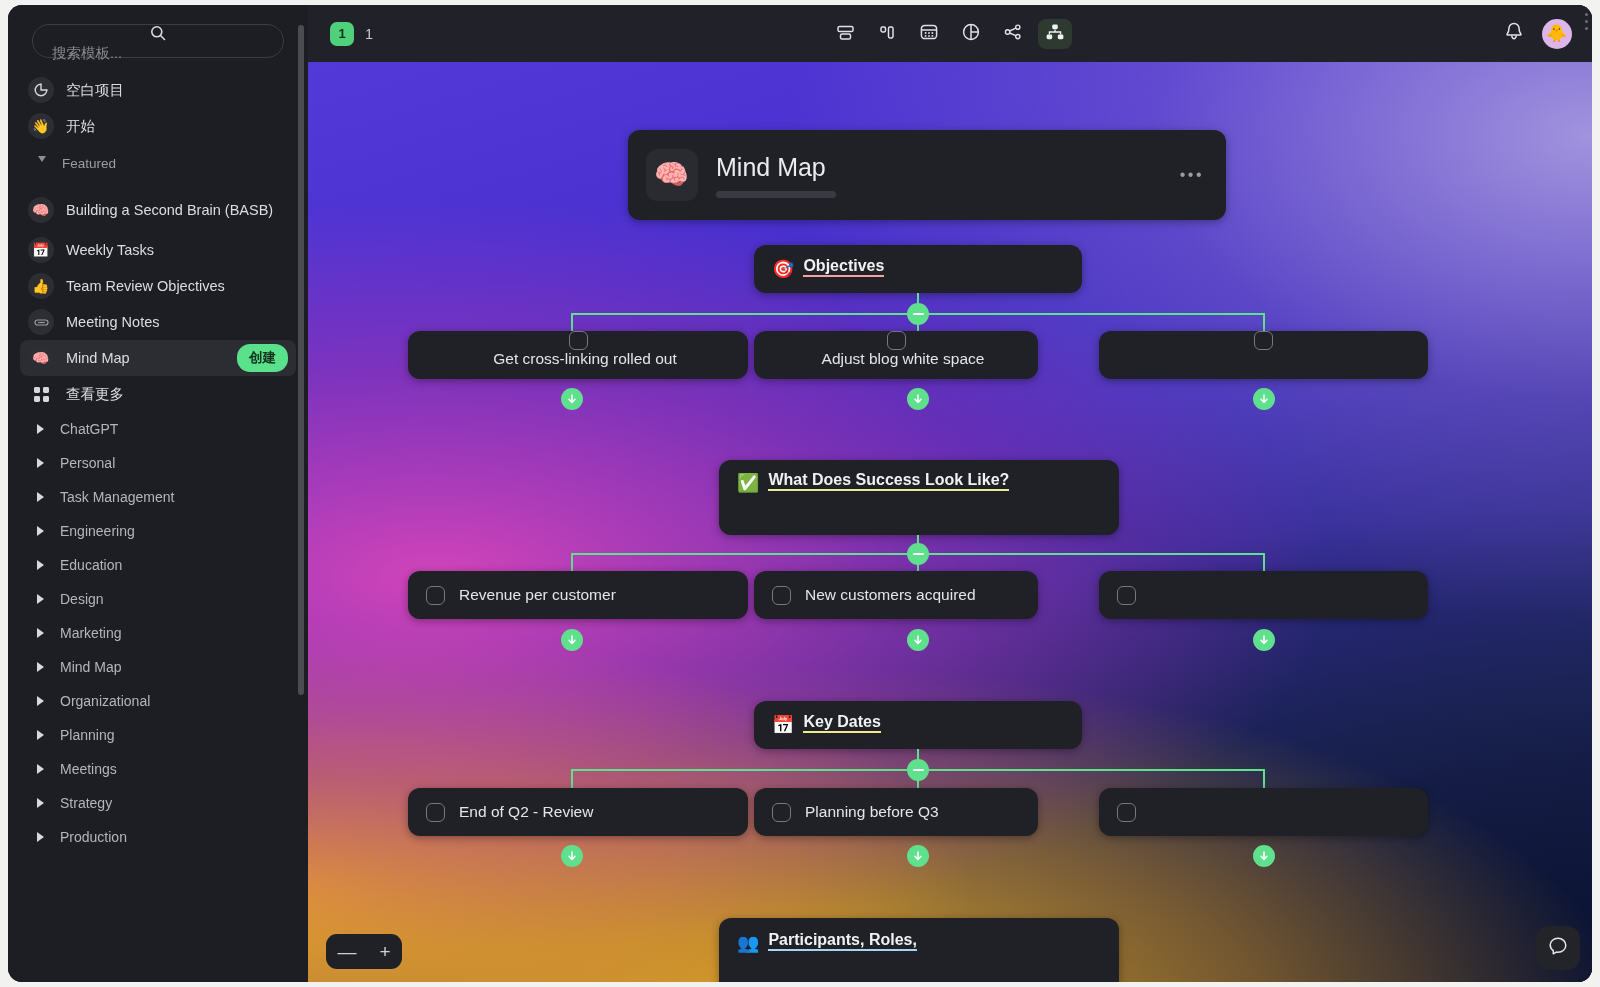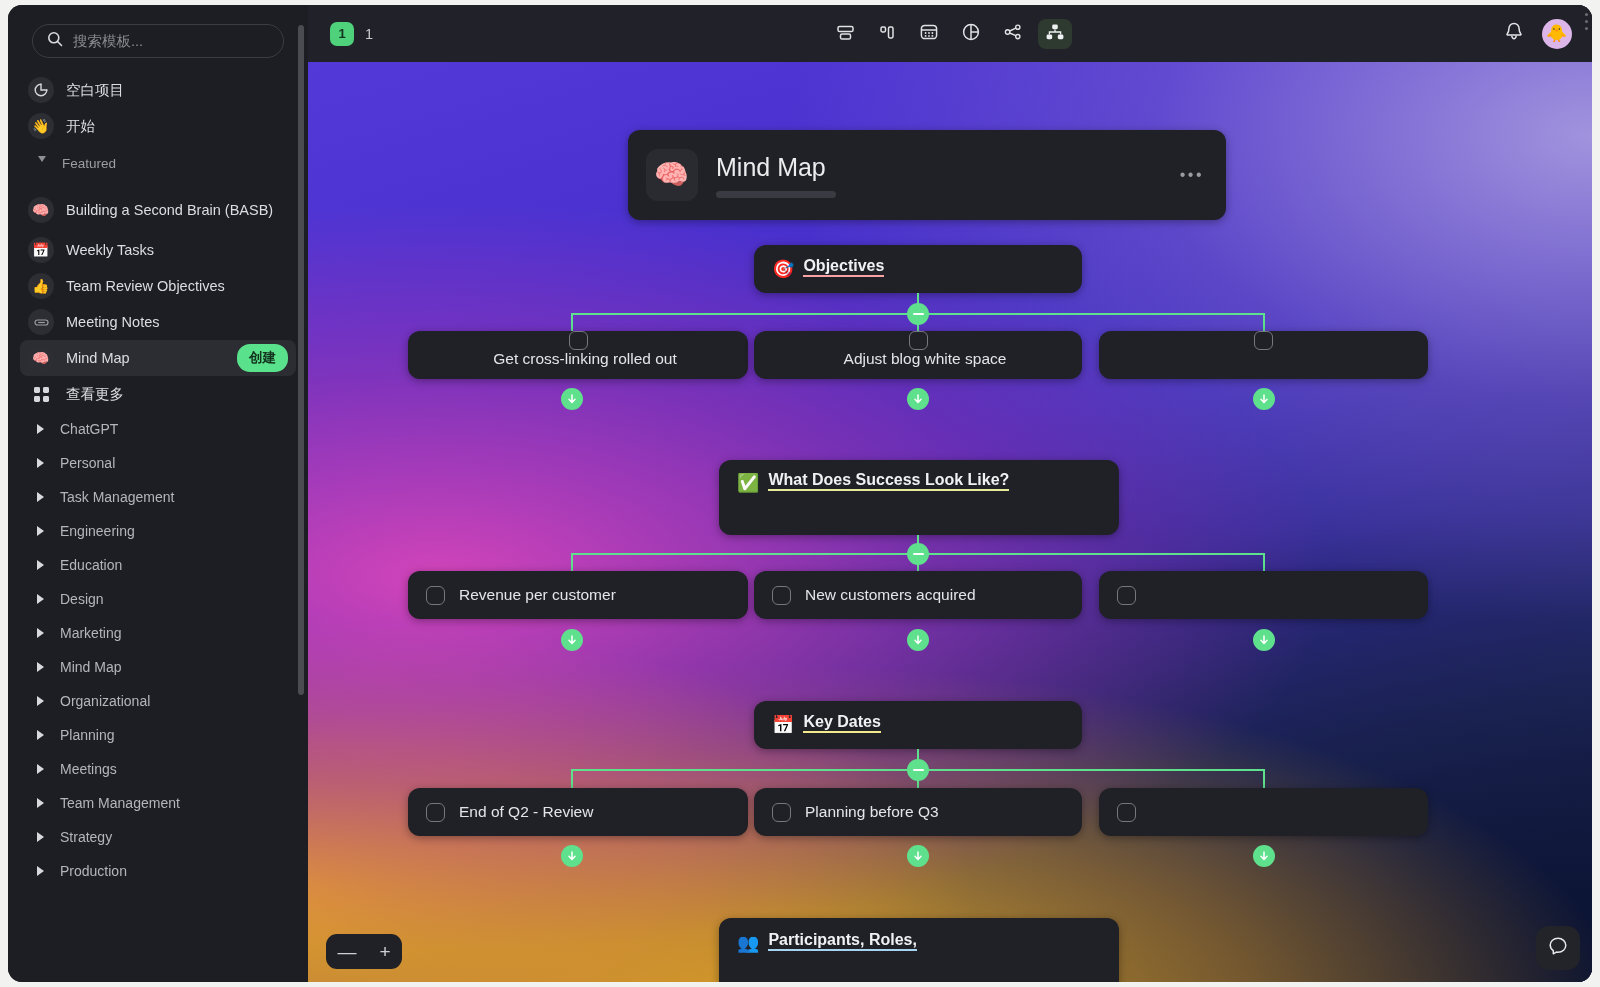--- a/index.html
+++ b/index.html
@@ -38,20 +38,21 @@
 
   .search-wrap {
     margin: 0 24px 0 24px;
     height: 34px;
     border: 1px solid #3b3d44;
     border-radius: 18px;
     display: flex;
     align-items: center;
     padding: 0 14px;
     background: #1d1e23;
+    flex-direction: column;
   }
   .search-wrap svg { flex: 0 0 auto; }
   .search-input {
     border: none;
     outline: none;
     background: transparent;
     color: #d7d8da;
     font-size: 14.5px;
     font-family: "Liberation Sans", sans-serif;
     margin-left: 10px;
@@ -324,21 +325,21 @@
     border-radius: 6px;
     flex: 0 0 19px;
   }
   .task-label {
     margin-left: 14px;
     color: #e4e5e8;
     font-size: 15.5px;
   }
 
   .col1 { left: 100px; width: 340px; }
-  .col2 { left: 446px; width: 328px; }
+  .col2 { left: 446px; width: 284px; }
   .col3 { left: 791px; width: 329px; }
 
   .row1 { top: 269px; flex-direction: column; }
   .row2 { top: 509px; }
   .row3 { top: 726px; }
 
   
   .conn { position: absolute; background: #5fe08c; }
   .v-stub { width: 2px; }
   .h-bar { height: 2px; }
@@ -525,24 +526,20 @@
         <span class="caret-right"></span>
         <span class="cat-label">Organizational</span>
       </div>
       <div class="cat-row">
         <span class="caret-right"></span>
         <span class="cat-label">Planning</span>
       </div>
       <div class="cat-row">
         <span class="caret-right"></span>
         <span class="cat-label">Meetings</span>
-      </div>
-      <div class="cat-row">
-        <span class="caret-right"></span>
-        <span class="cat-label">Team Management</span>
       </div>
       <div class="cat-row">
         <span class="caret-right"></span>
         <span class="cat-label">Strategy</span>
       </div>
       <div class="cat-row">
         <span class="caret-right"></span>
         <span class="cat-label">Production</span>
       </div>
     </div>

